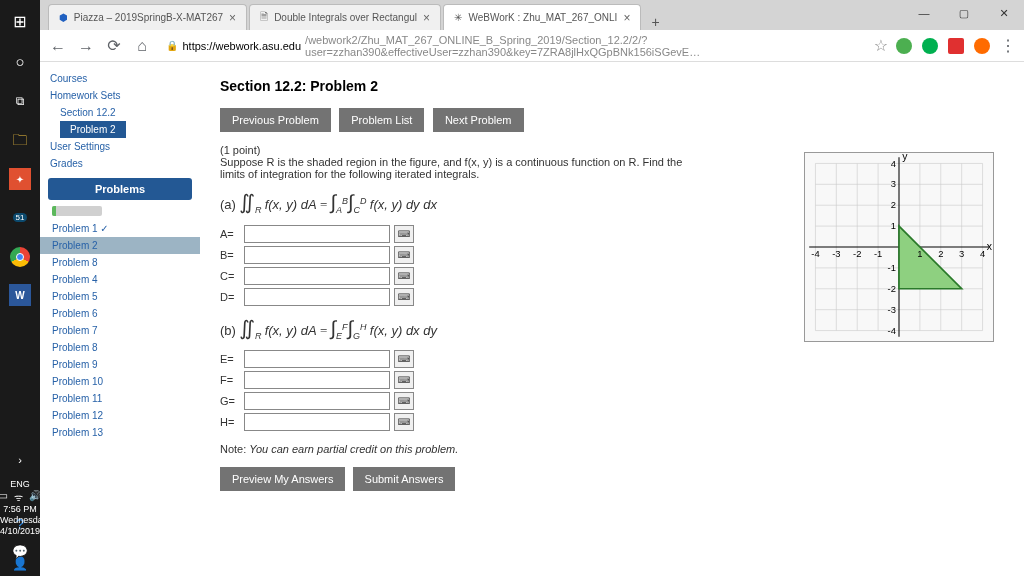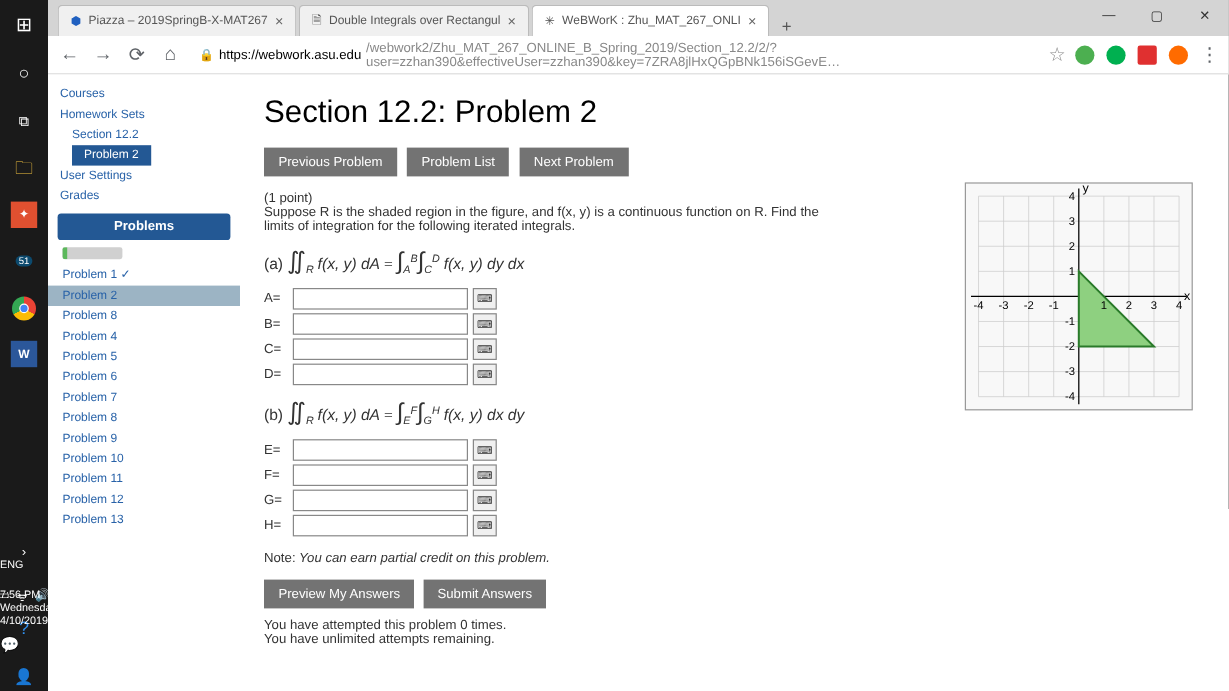--- a/index.html
+++ b/index.html
@@ -26,35 +26,35 @@
 .sidebar{width:160px;background:#fff;padding:8px 0;font-size:10px}
 .sb-link{color:#2862a8;padding:3px 10px;display:block}
 .sb-sub{padding-left:20px}
 .sb-current{background:#235894;color:#fff;padding:3px 10px;margin-left:20px;display:inline-block}
 .sb-header{background:#235894;color:#fff;padding:5px 10px;font-weight:bold;font-size:11px;text-align:center;border-radius:3px;margin:6px 8px}
 .sb-problem{color:#2862a8;padding:3px 12px;display:block;font-size:10px}
 .sb-problem.active{background:#9cb4c4;color:#2862a8}
 .progress{width:50px;height:10px;background:#d0d0d0;margin:4px 12px;border-radius:2px;overflow:hidden}
 .progress-bar{width:8%;height:100%;background:#5cb85c}
 .main{flex:1;padding:16px 20px;overflow:auto;position:relative}
-h1{font-size:26px;font-weight:normal;margin-bottom:14px}
+h1{font-size:14px;font-weight:bold;margin-bottom:14px}
 .btn{background:#737373;color:#fff;border:none;padding:6px 12px;font-size:11px;margin-right:4px;cursor:pointer}
 .problem-body{font-size:11px;color:#333;margin-top:12px}
 .math-expr{margin:10px 0;font-family:serif;font-size:13px}
 .math-int{font-size:20px}
 .input-row{display:flex;align-items:center;margin:3px 0;gap:4px}
 .input-row label{width:20px;font-size:11px}
 .ans-input{width:146px;height:18px;border:1px solid #888;font-size:11px;padding:0 2px}
 .kb-btn{width:20px;height:18px;border:1px solid #888;background:#f0f0f0;font-size:9px;display:flex;align-items:center;justify-content:center}
 .note{font-size:11px;margin:12px 0}
 .note b{font-weight:normal}
 .attempts{font-size:11px;margin-top:8px}
 .figure{position:absolute;right:30px;top:90px;width:190px;height:190px;background:#f8f8f8;border:1px solid #999}
 .figure svg{width:100%;height:100%}
-.clock{color:#fff;font-size:9px;line-height:1.2;position:absolute;bottom:30px;width:100%}
+.clock{color:#fff;font-size:9px;text-align:center;line-height:1.2;position:absolute;bottom:16px;width:100%}
 .tray{position:absolute;bottom:72px;width:100%;display:flex;justify-content:center;gap:6px}
 .tray span{color:#fff;font-size:10px}
 .expand{position:absolute;left:0;bottom:110px;width:40px;text-align:center;color:#fff;font-size:11px}
 </style>
 </head>
 <body>
 
 <div class="taskbar">
   <div class="taskbar-icon win-icon">⊞</div>
   <div class="taskbar-icon">○</div>
@@ -209,24 +209,20 @@
             <span class="kb-btn">⌨</span>
           </div>
         <div class="input-row">
             <label>H=</label>
             <input class="ans-input" style="">
             <span class="kb-btn">⌨</span>
           </div>
         <div class="note"><b>Note:</b><i> You can earn partial credit on this problem.</i></div>
         <button class="btn">Preview My Answers</button>
         <button class="btn">Submit Answers</button>
-        <div class="attempts">
-          <div>You have attempted this problem 0 times.</div>
-          <div>You have unlimited attempts remaining.</div>
-        </div>
       </div>
       <div class="figure">
         <svg viewBox="-4.5 -4.5 9 9">
           <g stroke="#ccc" stroke-width="0.03">
             <line x1="-4" y1="-4" x2="-4" y2="4"></line>
               <line x1="-3" y1="-4" x2="-3" y2="4"></line>
               <line x1="-2" y1="-4" x2="-2" y2="4"></line>
               <line x1="-1" y1="-4" x2="-1" y2="4"></line>
               <line x1="1" y1="-4" x2="1" y2="4"></line>
               <line x1="2" y1="-4" x2="2" y2="4"></line>

